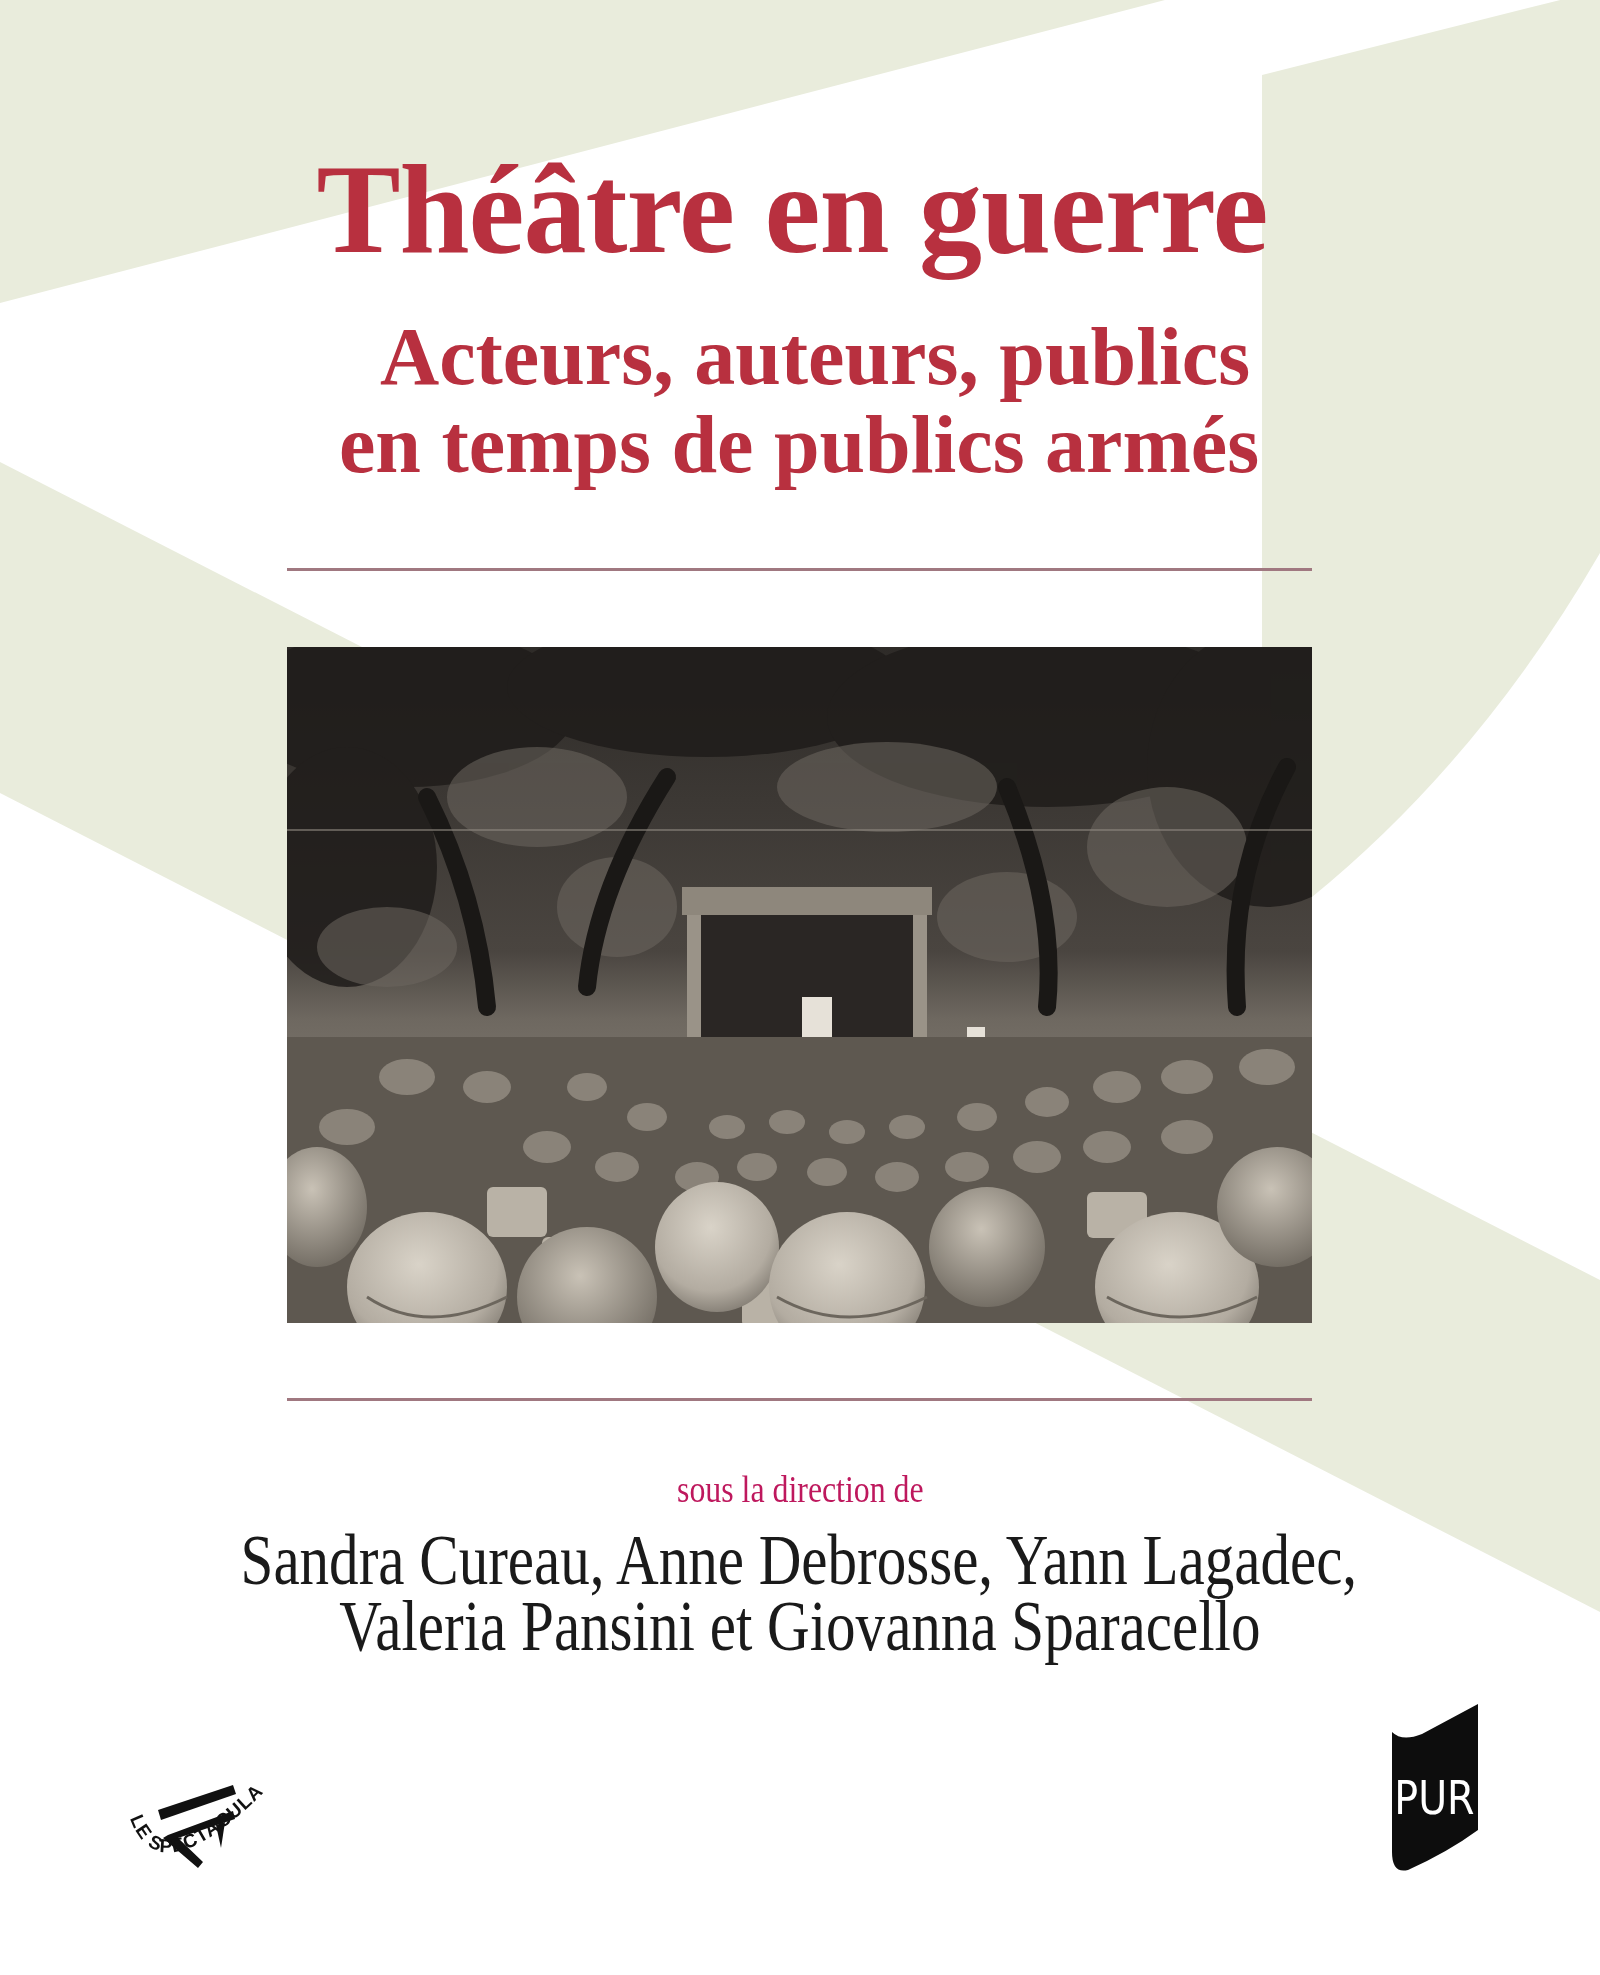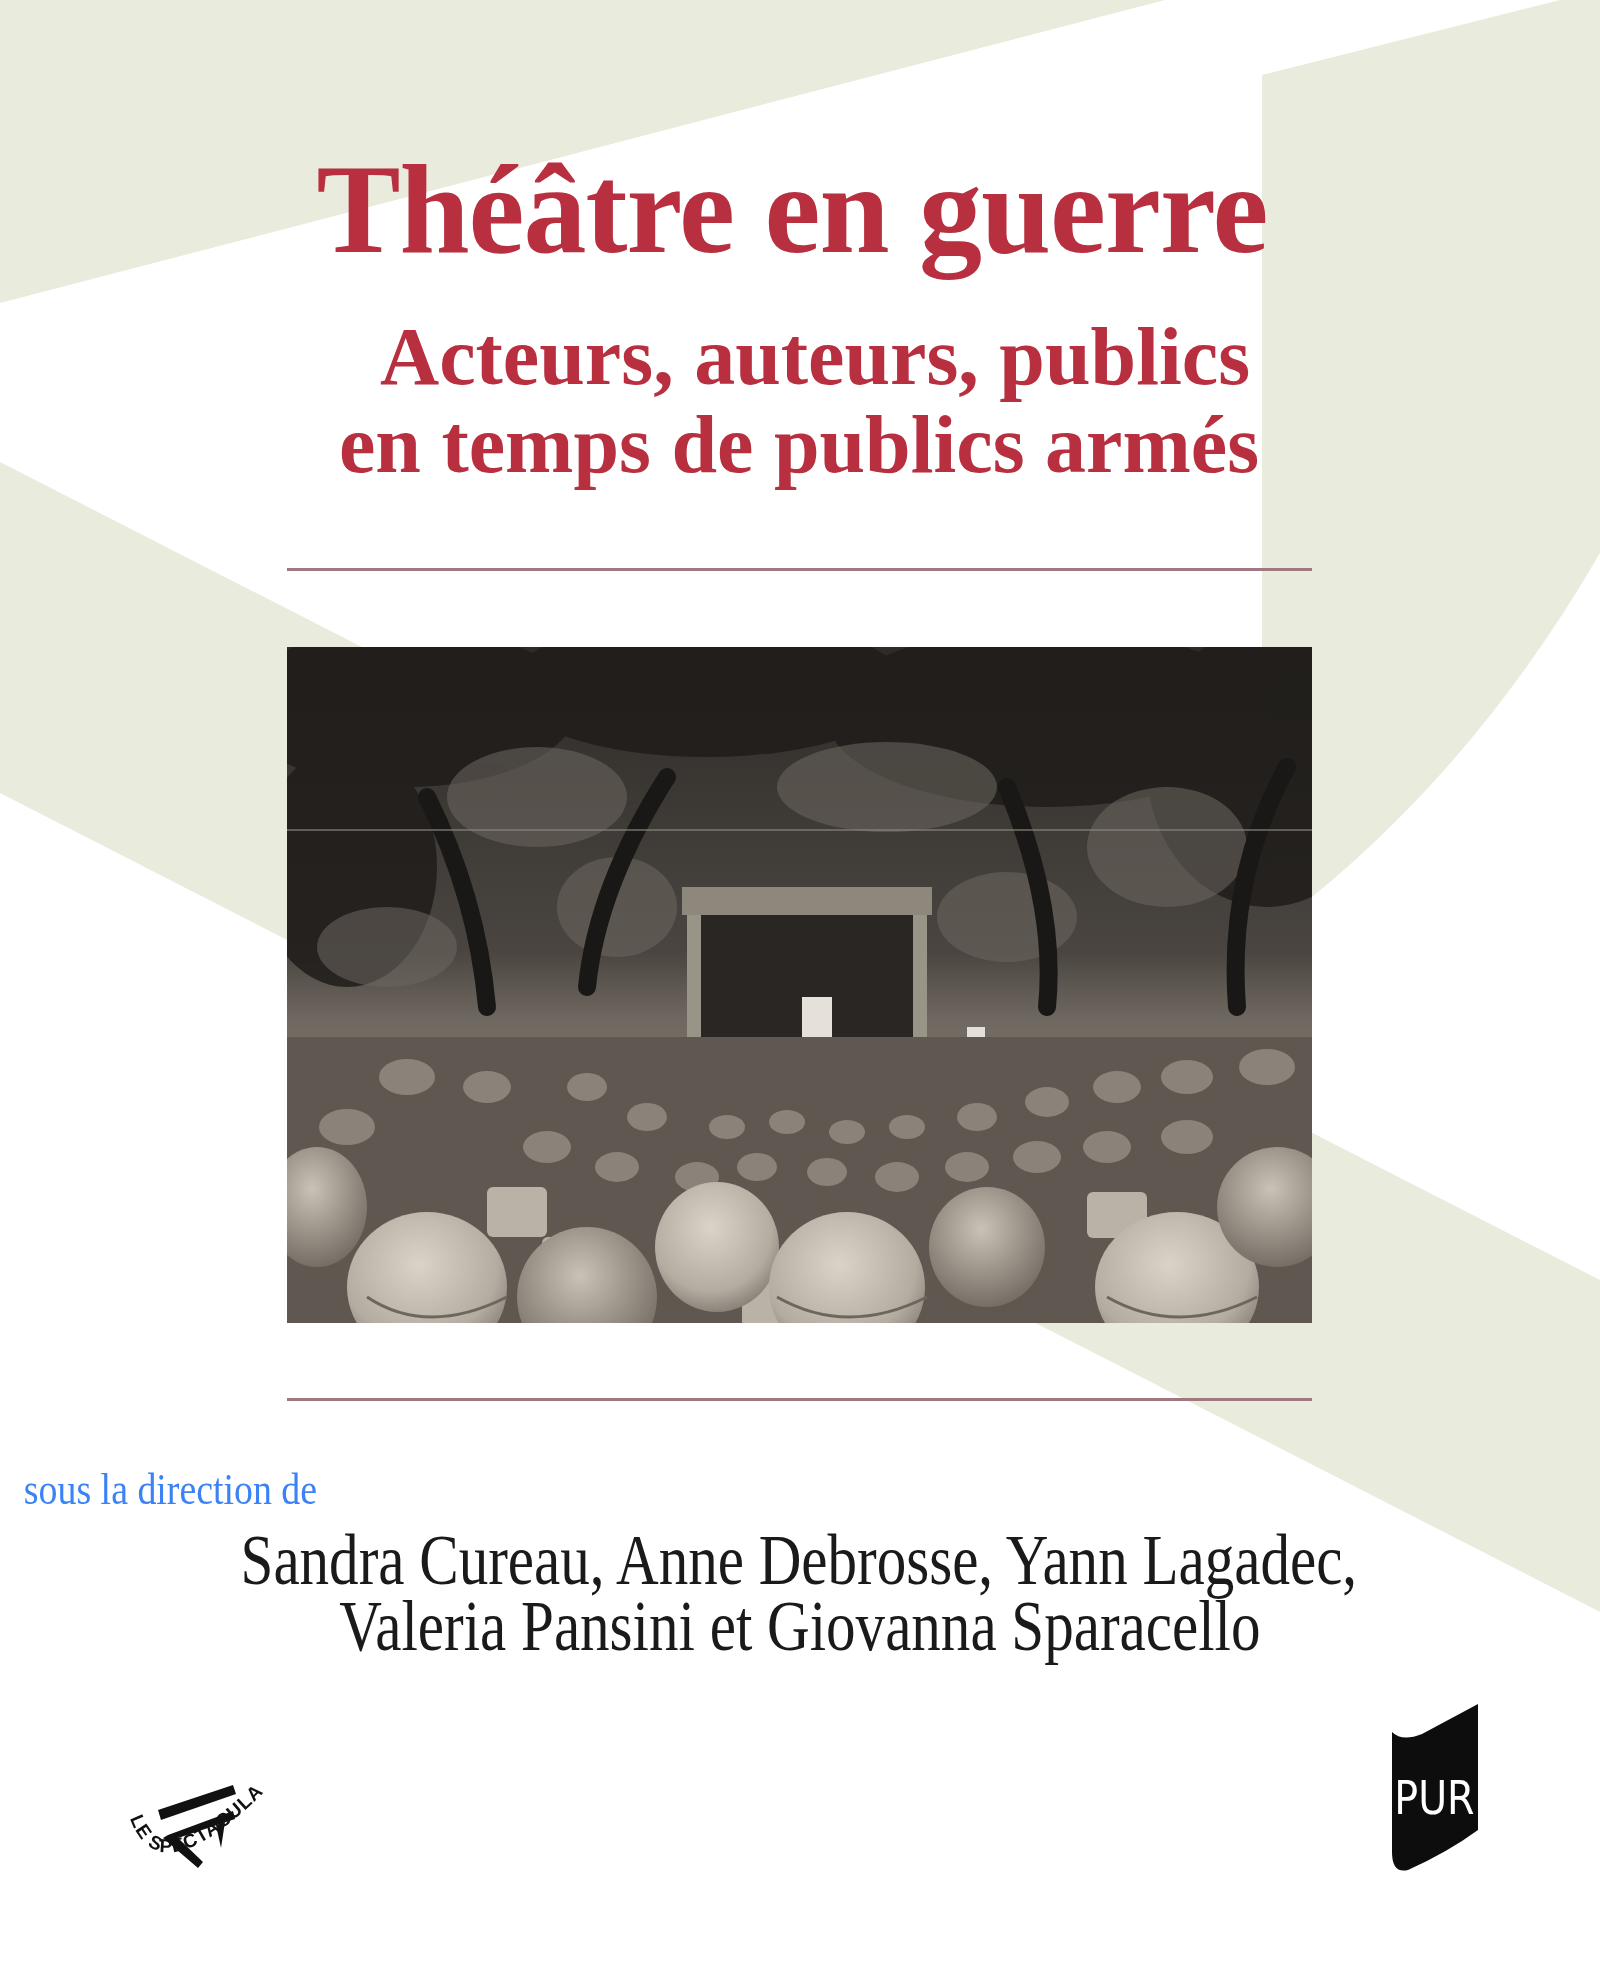--- a/index.html
+++ b/index.html
@@ -12,21 +12,21 @@
   .subtitle { left: 0; width: 1600px; text-align: center; font-size: 82px; font-weight: bold; color: #b8303f; line-height: 90px; }
   .sub1 { top: 312px; padding-left: 25px; }
   .sub1 span { display: inline-block; transform: translateX(-10px); }
   .sub2 { top: 400px; }
   .sub2 span { display: inline-block; transform: translateX(-1px); }
   .divider { position: absolute; left: 287px; width: 1025px; height: 3px; background: #a07880; }
   .divider-top { top: 568px; }
   .divider-bottom { top: 1398px; }
   .photo { position: absolute; left: 287px; top: 647px; width: 1025px; height: 676px; overflow: hidden; background: #3a3632; }
   .photo svg { display: block; }
-  .byline { left: 0; width: 1600px; top: 1462px; font-size: 44px; color: #3b82f6; line-height: 56px; }
+  .byline { left: 0; width: 1600px; text-align: center; top: 1462px; font-size: 37px; color: #be185d; line-height: 56px; }
   .byline span { display: inline-block; transform: scaleX(0.86); }
   .names { left: 0; width: 1600px; text-align: center; font-size: 72px; color: #1a1a1a; line-height: 70px; }
   .names span { display: inline-block; transform: scaleX(0.82); transform-origin: center; }
   .names1 { top: 1525px; }
   .names1 span { margin-left: -2px; }
   .names2 { top: 1591px; text-align: center; }
   .logo-spect { position: absolute; left: 118px; top: 1770px; width: 160px; height: 120px; }
   .logo-pur { position: absolute; left: 1388px; top: 1702px; width: 96px; height: 172px; }
 </style>
 </head>

